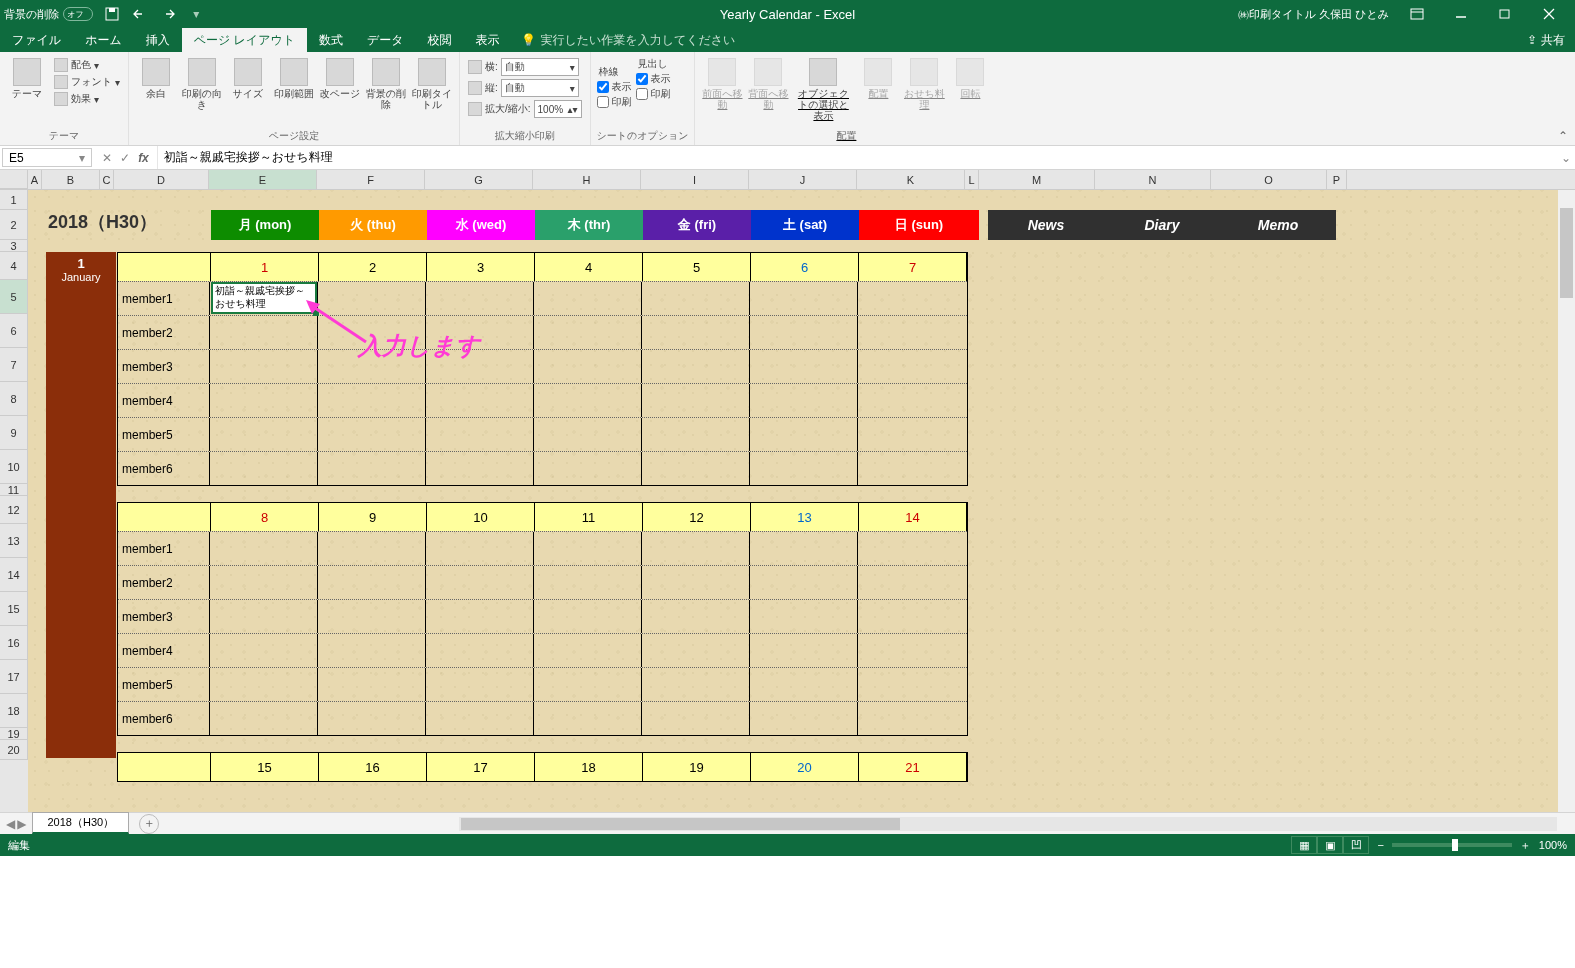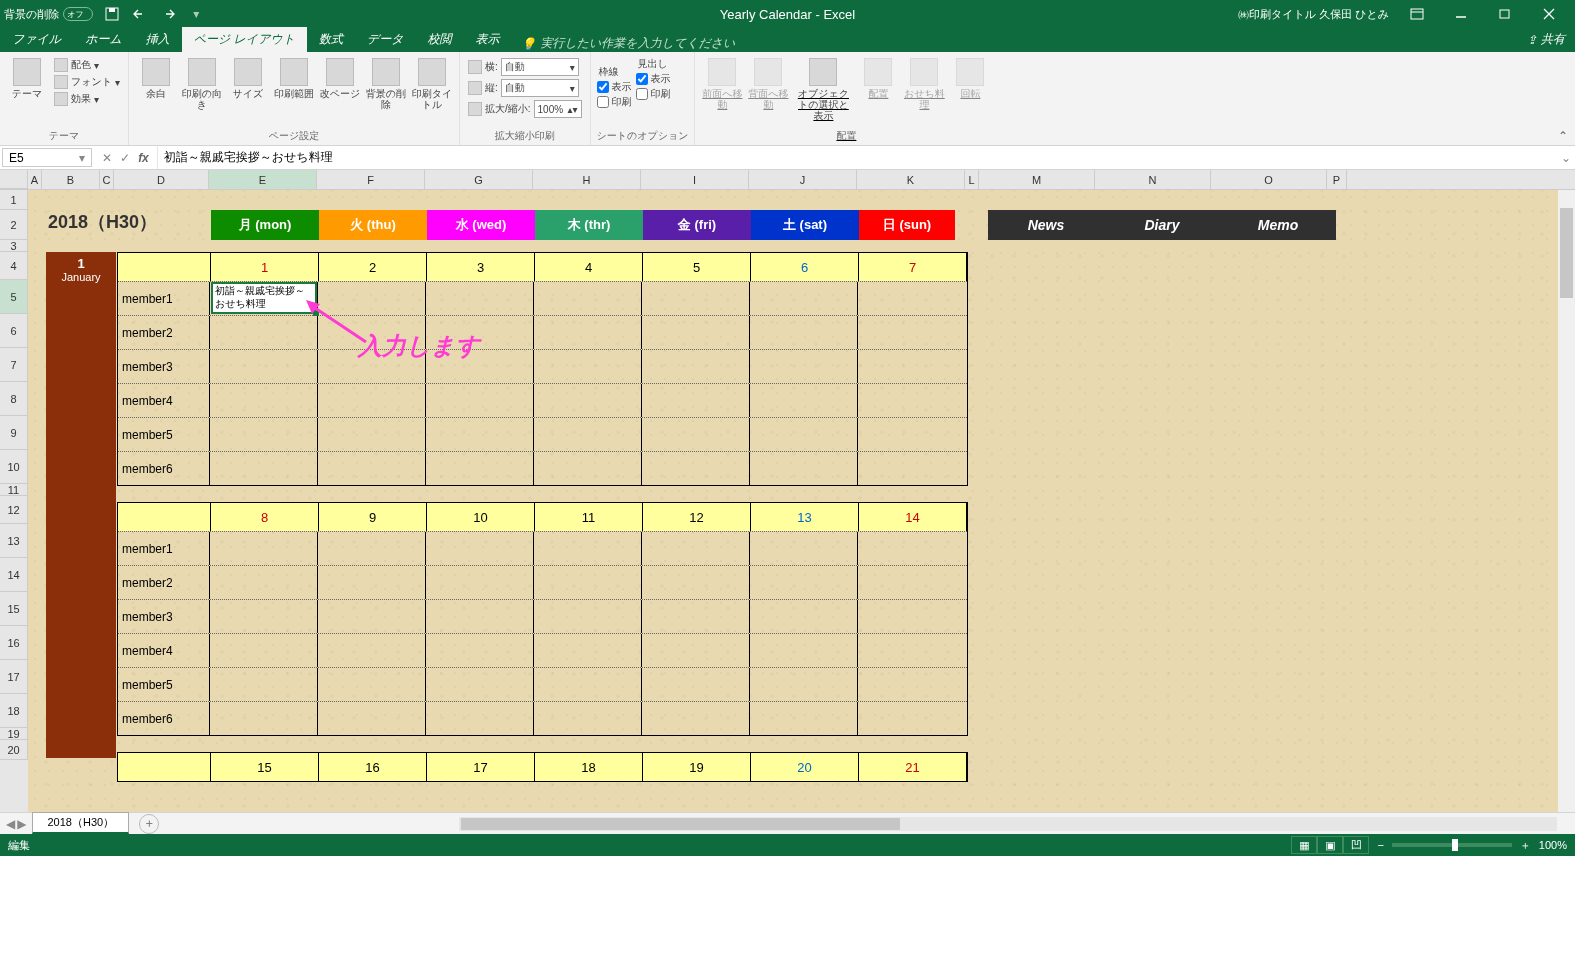--- a/index.html
+++ b/index.html
@@ -10,21 +10,21 @@
 .titlebar .autosave { font-size: 11px; display: flex; align-items: center; gap: 4px; }
 .titlebar .toggle { width: 30px; height: 14px; border: 1px solid #7fb89c; border-radius: 7px; display: inline-flex; align-items: center; padding: 0 3px; font-size: 8px; }
 .titlebar .qat { display: flex; gap: 10px; margin-left: 10px; }
 .titlebar .qat-btn { width: 18px; height: 18px; display: flex; align-items: center; justify-content: center; cursor: pointer; }
 .titlebar .title { position: absolute; left: 50%; transform: translateX(-50%); font-size: 13px; }
 .titlebar .user { margin-left: auto; font-size: 11px; margin-right: 6px; }
 .titlebar .winbtns { display: flex; }
 .titlebar .winbtn { width: 44px; height: 28px; display: flex; align-items: center; justify-content: center; cursor: pointer; }
 
 
-.ribbon-tabs { height: 24px; background: #0e6b3e; display: flex; align-items: flex-end; color: #fff; font-size: 12px; font-style: italic; }
+.ribbon-tabs { height: 24px; background: #0e6b3e; display: flex; color: #fff; font-size: 12px; }
 .ribbon-tab { padding: 4px 12px; cursor: pointer; }
 .ribbon-tab.active { background: #f3f3f3; color: #0e6b3e; }
 .ribbon-tell { margin-left: 10px; color: #c8e0d2; display:flex; align-items:center; gap:4px; }
 .share-btn { margin-left: auto; padding: 4px 10px; cursor:pointer; display:flex; align-items:center; gap:4px;}
 
 
 .ribbon { height: 94px; background: #f3f3f3; border-bottom: 1px solid #d4d4d4; display: flex; }
 .ribbon-group { border-right: 1px solid #e1e1e1; padding: 2px 6px 1px; display: flex; flex-direction: column; justify-content: space-between; }
 .ribbon-group-label { text-align: center; font-size: 10px; color: #666; padding: 1px 0; }
 .ribbon-group-body { flex: 1; display: flex; align-items: flex-start; gap: 4px; }
@@ -386,21 +386,21 @@
 
     <div class="yearbox">2018（H30）</div>
 
     <div class="daybar" id="daybar" style="left:183px;">
         <div class="daycell" style="width: 108px; background: rgb(13, 140, 0);">月 (mon)</div>
         <div class="daycell" style="width: 108px; background: rgb(255, 154, 0);">火 (thu)</div>
         <div class="daycell" style="width: 108px; background: rgb(255, 0, 255);">水 (wed)</div>
         <div class="daycell" style="width: 108px; background: rgb(42, 160, 107);">木 (thr)</div>
         <div class="daycell" style="width: 108px; background: rgb(90, 31, 168);">金 (fri)</div>
         <div class="daycell" style="width: 108px; background: rgb(0, 51, 204);">土 (sat)</div>
-        <div class="daycell" style="width: 96px; background: rgb(255, 0, 0);">日 (sun)</div>
+        <div class="daycell" style="width: 120px; background: rgb(255, 0, 0);">日 (sun)</div>
       </div>
 
     <div class="hdrbox" id="rightheaders" style="left:960px;">
         <div class="hdrcell" style="width: 116px;">News</div>
         <div class="hdrcell" style="width: 116px;">Diary</div>
         <div class="hdrcell" style="width: 116px;">Memo</div>
       </div>
 
     <div class="monthcol">
       <div class="mno">1</div>

